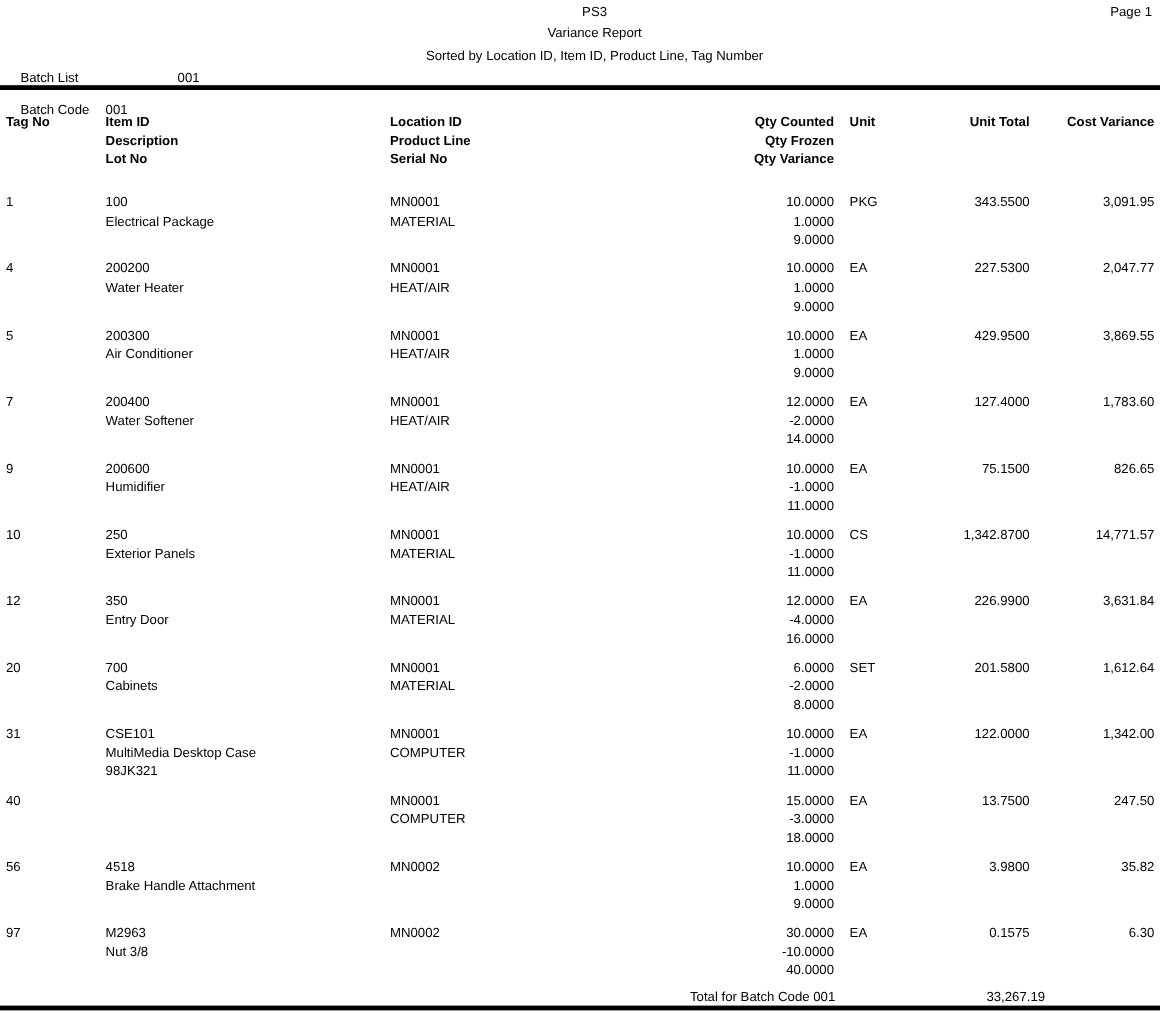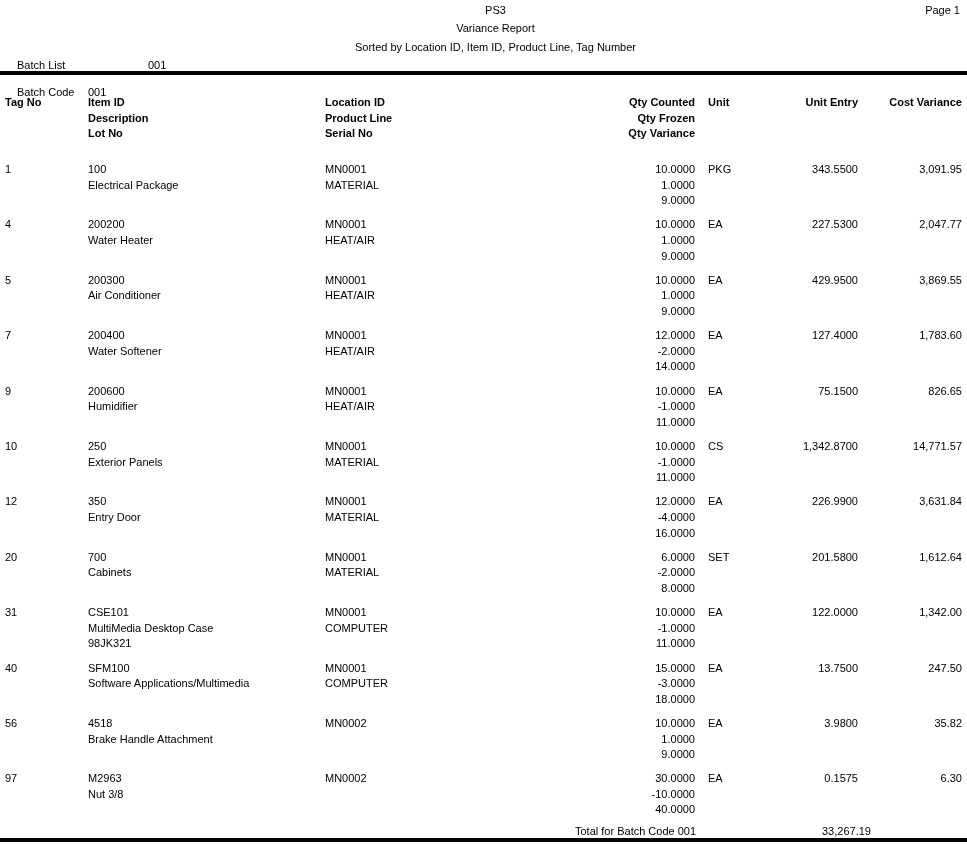--- a/index.html
+++ b/index.html
@@ -87,21 +87,21 @@
       <div>Location ID</div>
       <div>Product Line</div>
       <div>Serial No</div>
     </div>
     <div class="col-qty">
       <div>Qty Counted</div>
       <div>Qty Frozen</div>
       <div>Qty Variance</div>
     </div>
     <div class="col-unit">Unit</div>
-    <div class="col-cost">Unit Entry</div>
+    <div class="col-cost">Unit Total</div>
     <div class="col-var">Cost Variance</div>
   </div>
 
   <div class="abs rows">
   <div class="row">
     <div class="col-tag">1</div>
     <div class="col-item">
       <div>100</div>
       <div>Electrical Package</div>
 
@@ -283,25 +283,20 @@
       <div>-1.0000</div>
       <div>11.0000</div>
     </div>
     <div class="col-unit">EA</div>
     <div class="col-cost">122.0000</div>
     <div class="col-var">1,342.00</div>
   </div>
 
   <div class="row">
     <div class="col-tag">40</div>
-    <div class="col-item">
-      <div>SFM100</div>
-      <div>Software Applications/Multimedia</div>
-
-    </div>
     <div class="col-loc">
       <div>MN0001</div>
       <div>COMPUTER</div>
     </div>
     <div class="col-qty">
       <div>15.0000</div>
       <div>-3.0000</div>
       <div>18.0000</div>
     </div>
     <div class="col-unit">EA</div>

